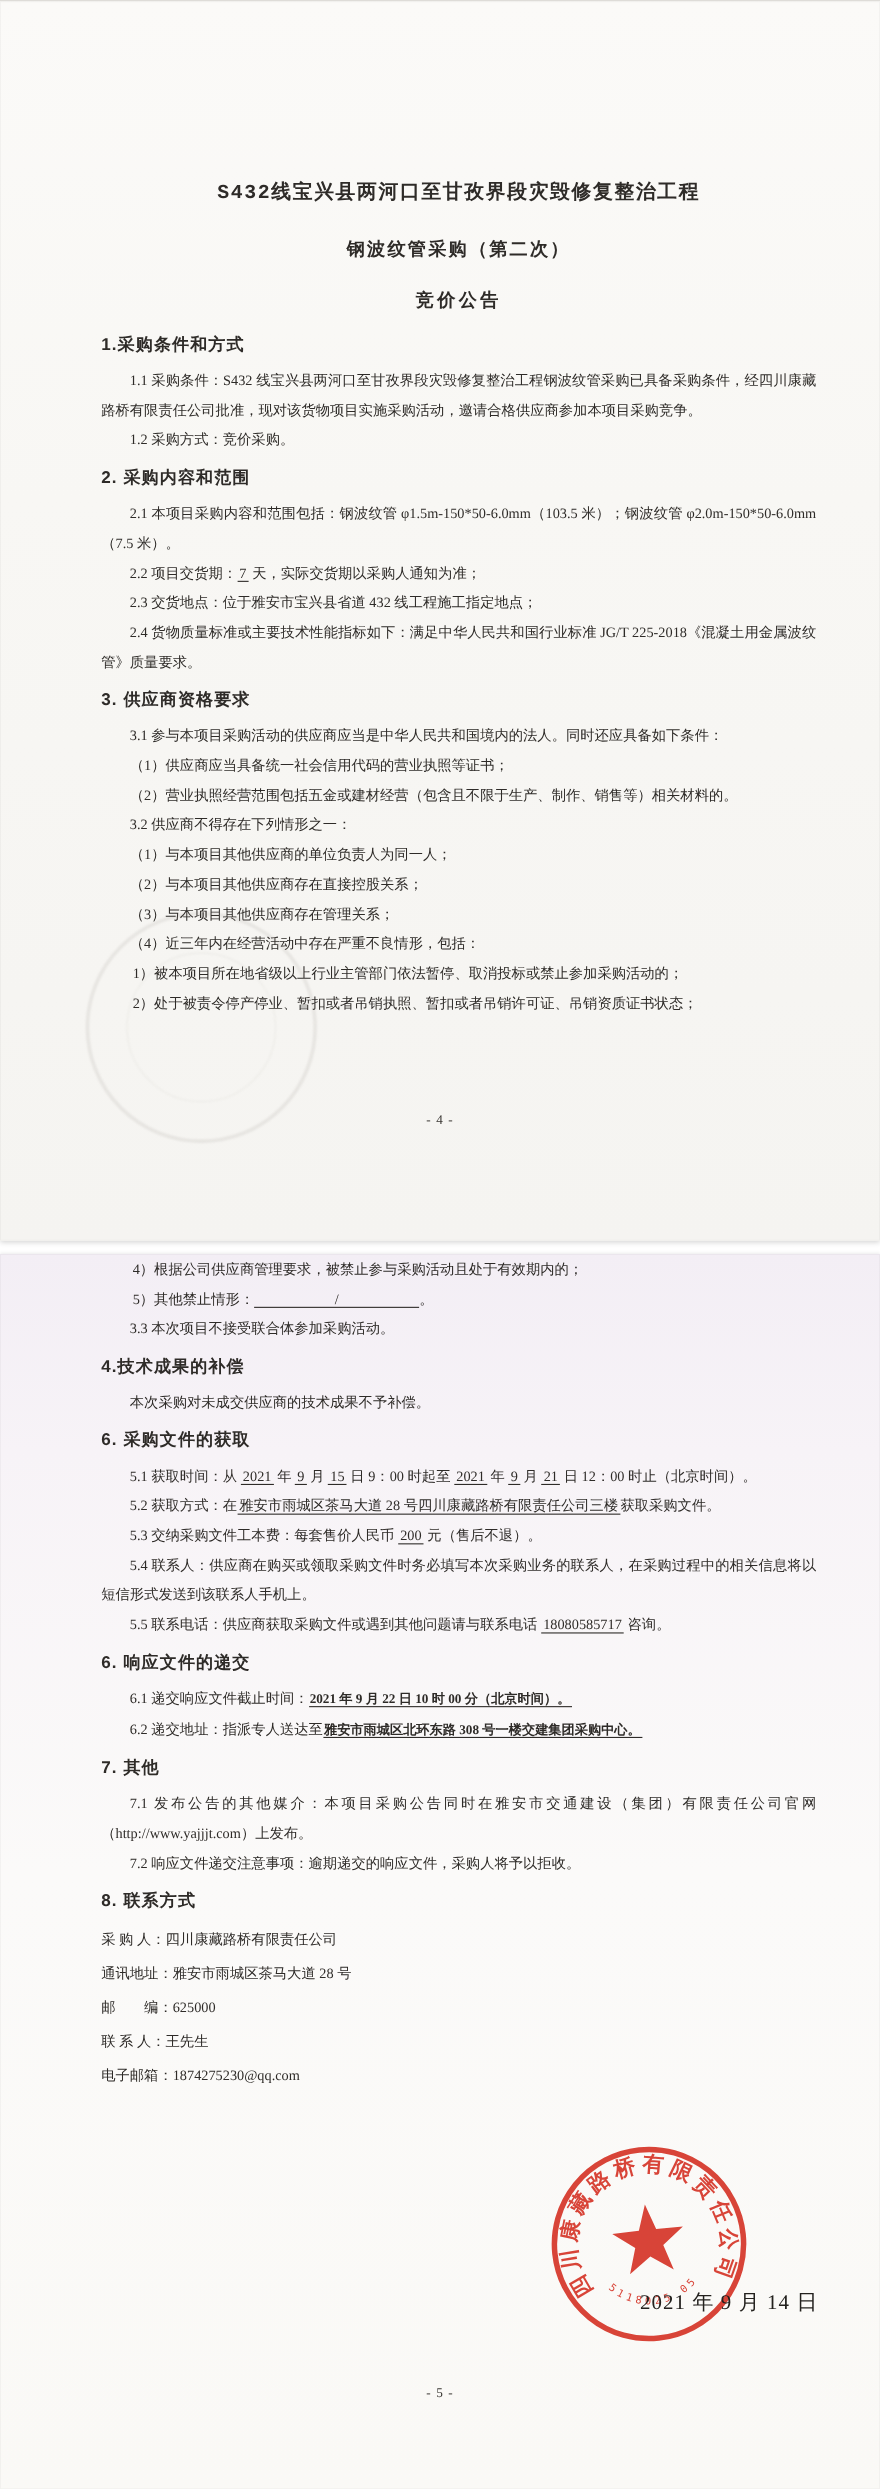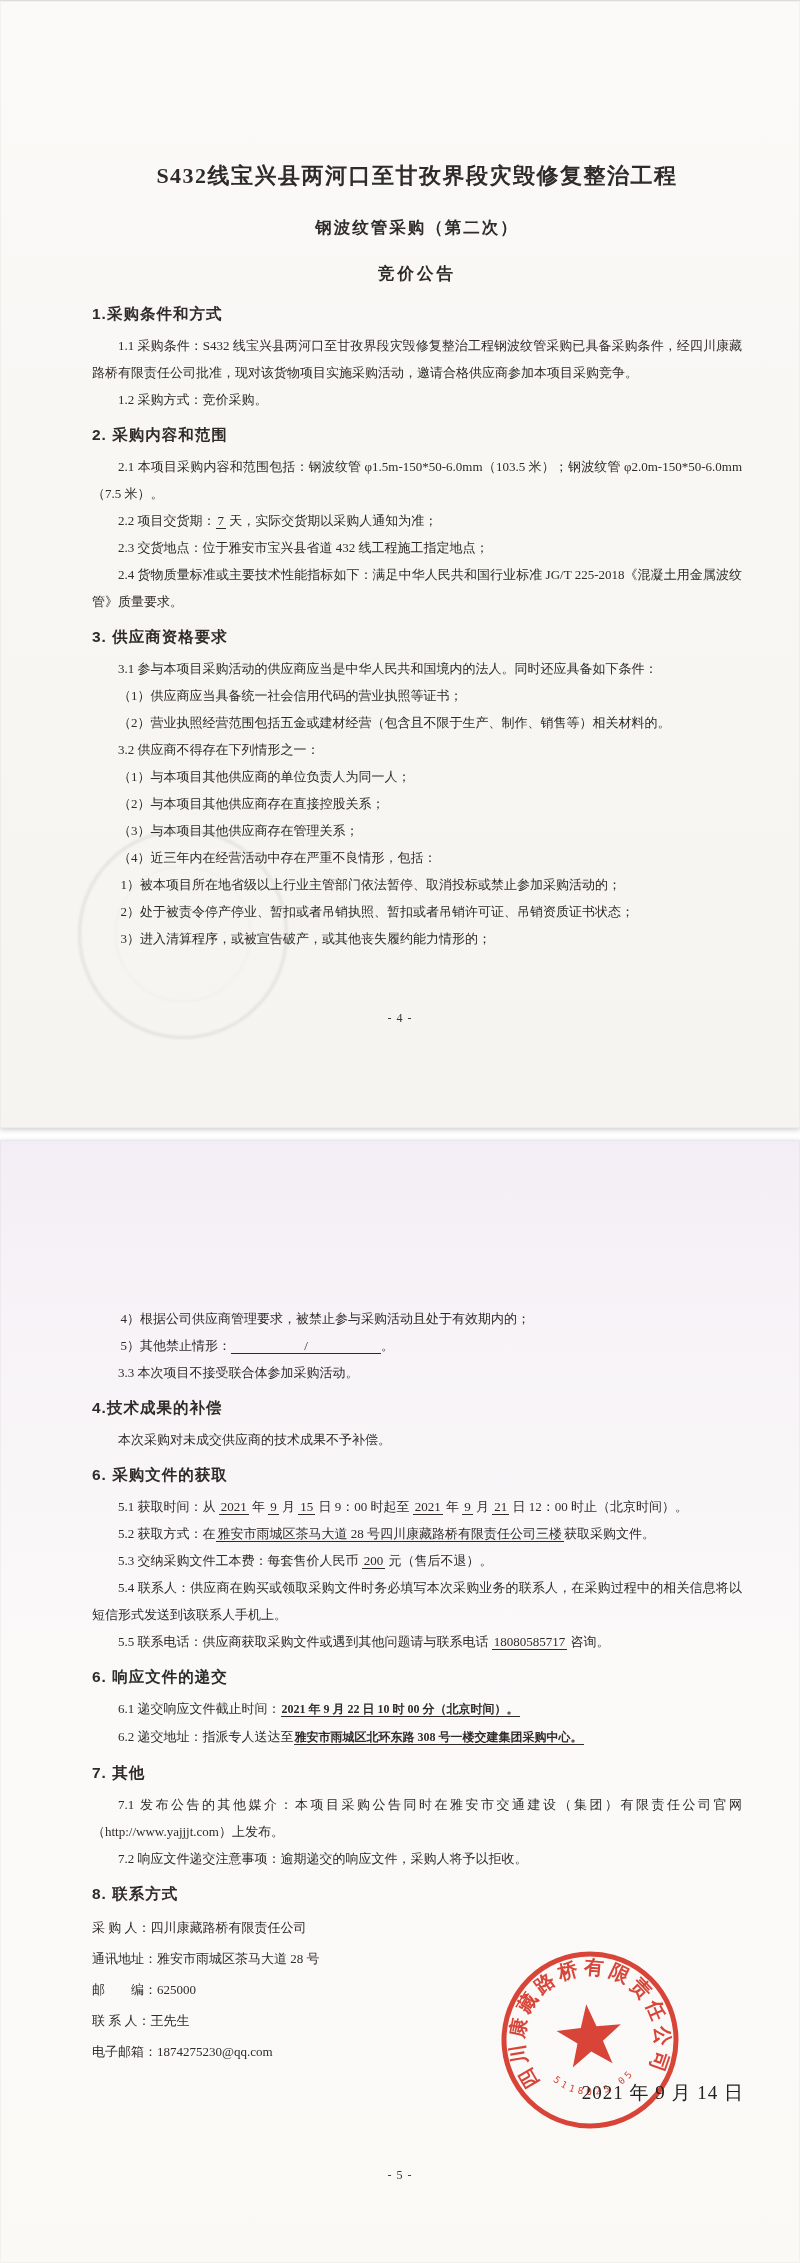--- a/index.html
+++ b/index.html
@@ -24,22 +24,22 @@
   }
   .page-gap { height:12px; background:#ffffff; }
   .page2 {
     height:1123px;
     background:linear-gradient(180deg,#f3eef5 0%,#f7f3f7 16%,#fbfaf9 50%,#faf9f6 100%);
     box-shadow:inset 0 0 0 1px rgba(0,0,0,0.03), 0 -1px 3px rgba(0,0,0,0.08);
   }
   .title-block { padding-top:162px; text-align:center; }
   .t1 {
     margin:0 0 26px;
-    font-family:Liberation Serif, serif;
-    font-weight:700; font-size:22px; letter-spacing:1.5px; line-height:26px;
+    font-family:Liberation Mono, monospace;
+    font-weight:700; font-size:18px; letter-spacing:1.5px; line-height:26px;
   }
   .t2 {
     margin:0 0 22px;
     font-family:"Liberation Sans","DejaVu Sans",sans-serif;
     font-weight:700; font-size:16.5px; letter-spacing:2px; line-height:24px;
   }
   .t3 {
     margin:0 0 16px;
     font-family:"Liberation Sans","DejaVu Sans",sans-serif;
     font-weight:700; font-size:16.5px; letter-spacing:3px; line-height:24px;
@@ -118,29 +118,28 @@
     <p class="p">3.1 参与本项目采购活动的供应商应当是中华人民共和国境内的法人。同时还应具备如下条件：</p>
     <p class="p">（1）供应商应当具备统一社会信用代码的营业执照等证书；</p>
     <p class="p">（2）营业执照经营范围包括五金或建材经营（包含且不限于生产、制作、销售等）相关材料的。</p>
     <p class="p">3.2 供应商不得存在下列情形之一：</p>
     <p class="p">（1）与本项目其他供应商的单位负责人为同一人；</p>
     <p class="p">（2）与本项目其他供应商存在直接控股关系；</p>
     <p class="p">（3）与本项目其他供应商存在管理关系；</p>
     <p class="p">（4）近三年内在经营活动中存在严重不良情形，包括：</p>
     <p class="p sub">1）被本项目所在地省级以上行业主管部门依法暂停、取消投标或禁止参加采购活动的；</p>
     <p class="p sub">2）处于被责令停产停业、暂扣或者吊销执照、暂扣或者吊销许可证、吊销资质证书状态；</p>
-    <p class="p sub">3）进入清算程序，或被宣告破产，或其他丧失履约能力情形的；</p>
 
     <div class="pagenum">- 4 -</div>
   </section>
 
   <div class="page-gap"></div>
 
   <section class="page page2">
-    <div style="padding-top:165px;">
+    <div style="">
 
       <p class="p sub">4）根据公司供应商管理要求，被禁止参与采购活动且处于有效期内的；</p>
       <p class="p sub"><span>5）其他禁止情形：</span><span class="blank">/</span><span>。</span></p>
       <p class="p">3.3 本次项目不接受联合体参加采购活动。</p>
 
       <h3 class="sec">4.技术成果的补偿</h3>
       <p class="p">本次采购对未成交供应商的技术成果不予补偿。</p>
 
       <h3 class="sec">6. 采购文件的获取</h3>
       <p class="p"><span>5.1 获取时间：从 </span><span class="u">2021</span><span> 年 </span><span class="u">9</span><span> 月 </span><span class="u">15</span><span> 日 9：00 时起至 </span><span class="u">2021</span><span> 年 </span><span class="u">9</span><span> 月 </span><span class="u">21</span><span> 日 12：00 时止（北京时间）。</span></p>

